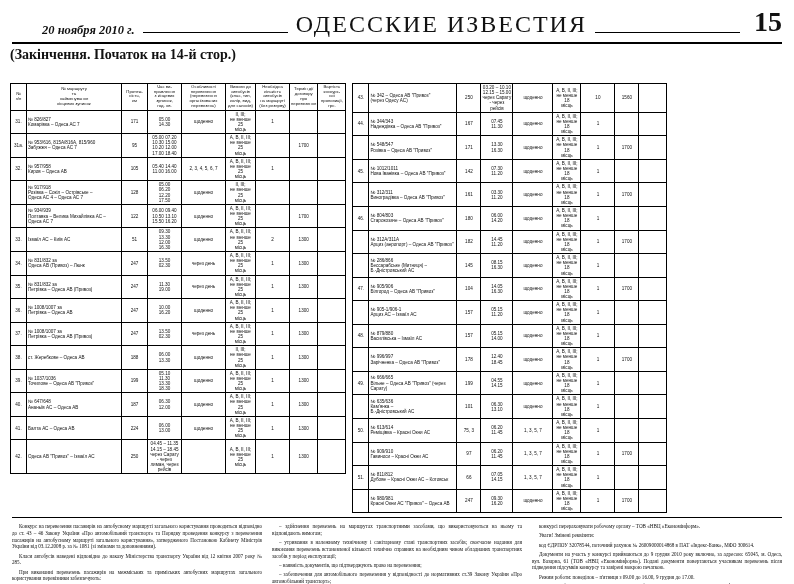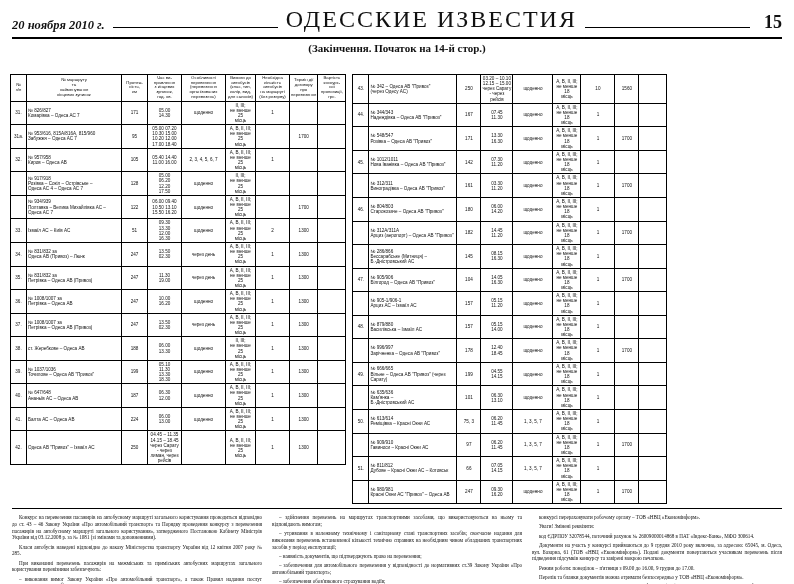--- a/index.html
+++ b/index.html
@@ -7,29 +7,29 @@
   body {
     width: 794px; height: 584px;
     background:#ffffff;
     font-family: "Liberation Serif", serif;
     color:#111;
     overflow:hidden;
   }
   .page { position:relative; width:794px; height:584px; padding:6px 10px 0 10px; }
 
   
-  .masthead { display:flex; align-items:flex-end; gap:8px; padding:0 2px 2px 2px; }
+  .masthead { display:flex; align-items:flex-end; gap:8px; padding:0 2px 2px 2px;margin-left:30px; }
   .mast-date { font-style:italic; font-weight:bold; font-size:12.5px; white-space:nowrap; }
   .mast-rule { flex:0 0 auto; height:1px; background:#000; width:90px; margin-bottom:5px; }
   .mast-rule.long { flex:1 1 auto; width:auto; }
   .mast-title { font-size:24px; letter-spacing:2px; font-weight:normal; white-space:nowrap; }
-  .mast-page { font-size:18px; font-weight:bold; padding-left:6px; }
+  .mast-page { font-size:28px; font-weight:bold; padding-left:6px; }
   .mast-line { height:2px; background:#000; margin:2px 2px 1px 2px; }
 
-  .subhead { text-align:center; font-size:11px; font-weight:bold; margin:3px 0 20px 0; }
+  .subhead { text-align:left; font-size:14px; font-weight:bold; margin:3px 0 20px 0; }
 
   
   .tables { display:flex; gap:6px; align-items:flex-start; }
   table.sched { border-collapse:collapse; table-layout:fixed; }
   table.sched td, table.sched th {
     border:0.6px solid #000; vertical-align:middle;
     font-size:4.6px; line-height:1.12; padding:1px 1px;
     font-family:"Liberation Sans", sans-serif;
   }
   table.sched th { font-size:4.3px; text-align:center; font-weight:normal; padding:1px; line-height:1.1; }

